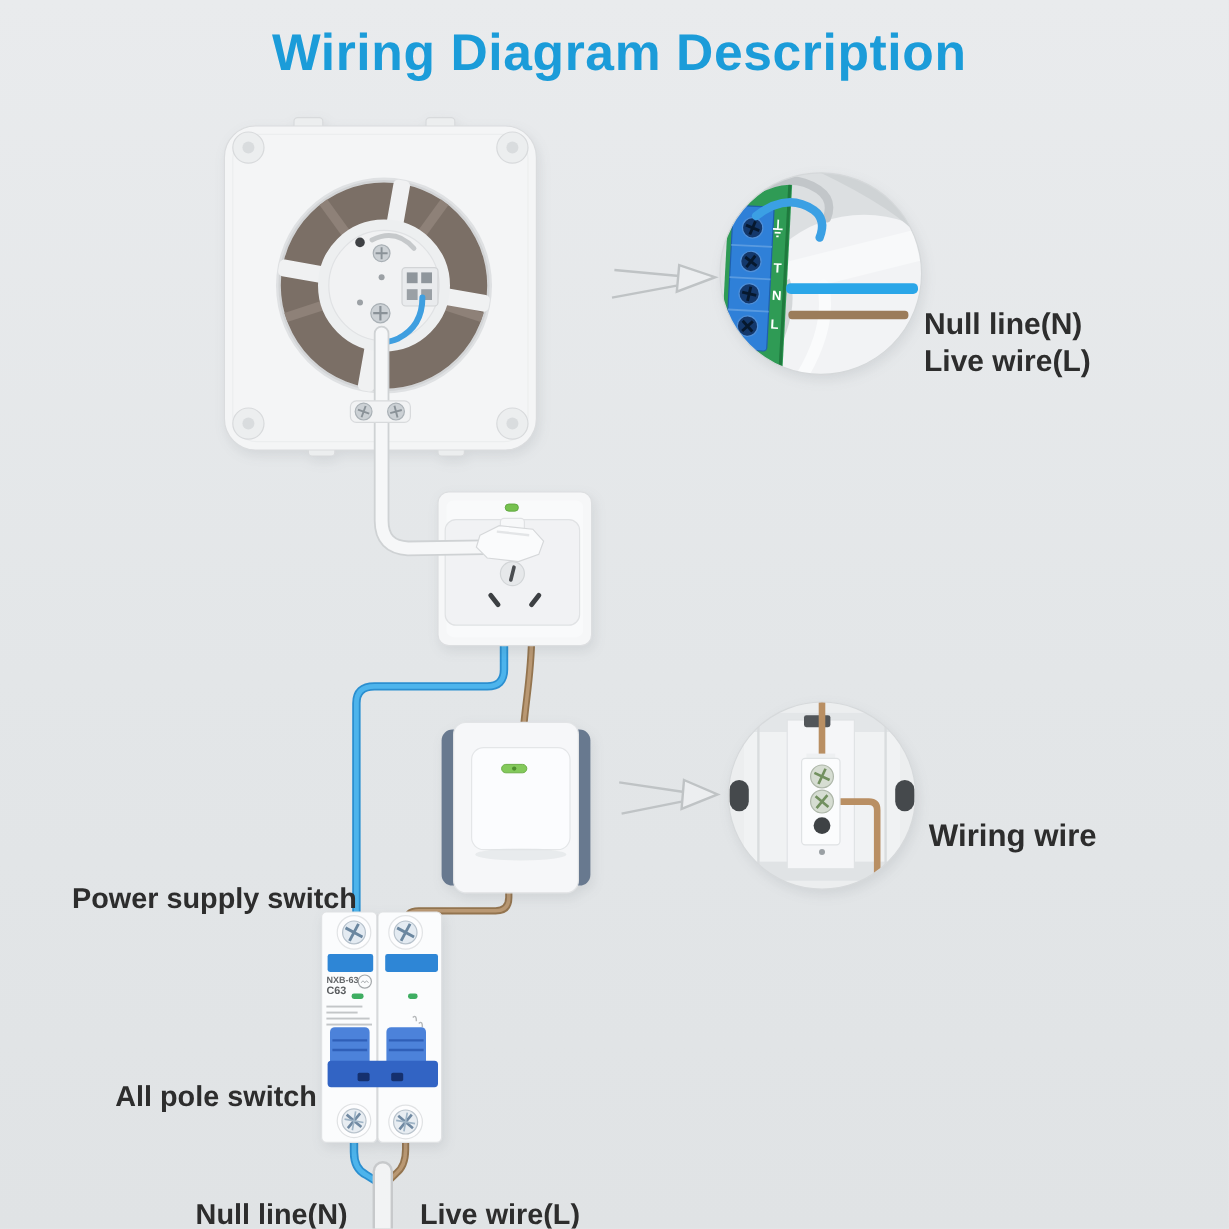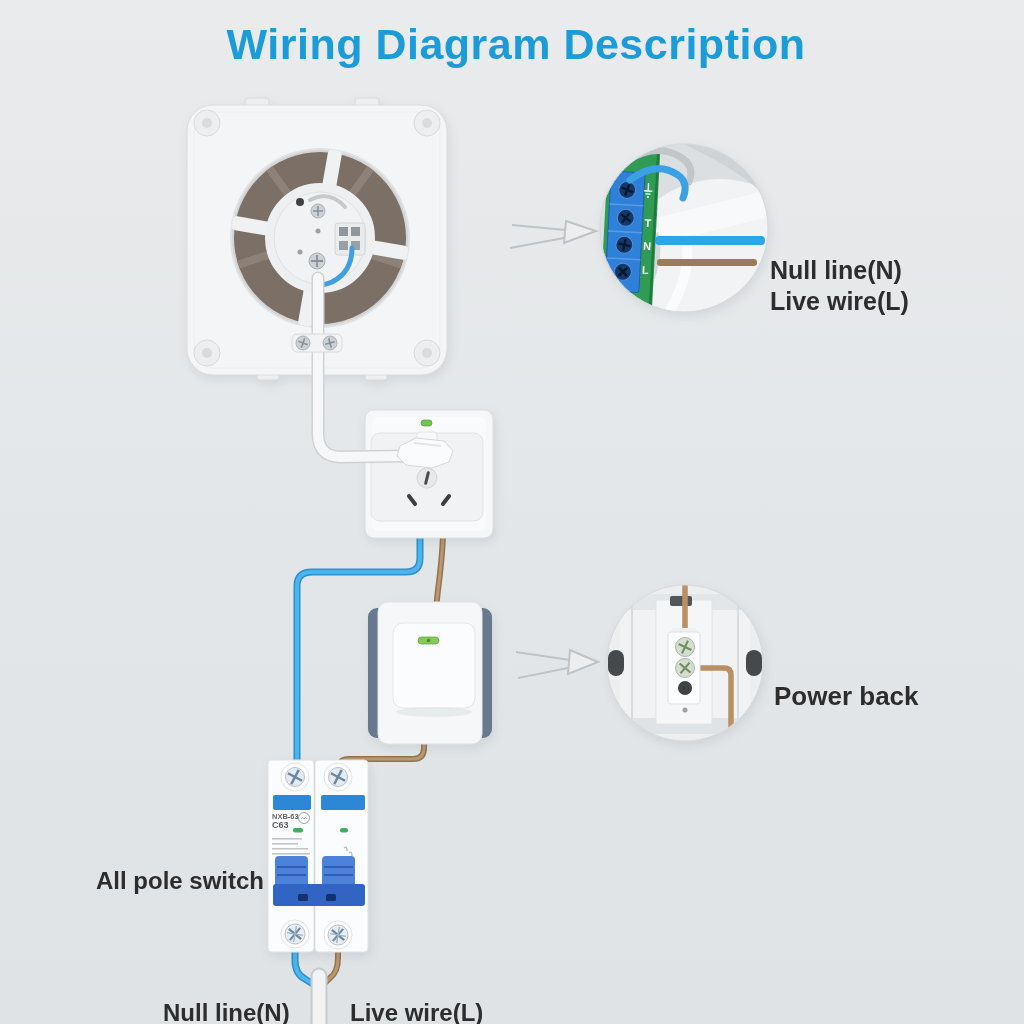--- a/index.html
+++ b/index.html
@@ -327,22 +327,23 @@
 
     <rect x="655" y="236" width="110" height="9" rx="4" fill="#2ba6e8"></rect>
     <rect x="657" y="259" width="100" height="7" rx="3" fill="#9b7c5a"></rect>
   </svg>
 
   <div class="lbl lbl-lines" style="left:770px;top:220px;">
     <div>Null line(N)</div>
     <div>Live wire(L)</div>
   </div>
 
-  <div class="lbl" style="left:774px;top:646px;font-size:26px;">Power back</div>
-
-
-  <div class="lbl" style="left:96px;top:832px;">All pole switch</div>
+  <div class="lbl" style="left:774px;top:646px;font-size:26px;">Wiring wire</div>
+
+  <div class="lbl" style="left:60px;top:701px;">Power supply switch</div>
+
+  <div class="lbl" style="left:96px;top:866px;">All pole switch</div>
 
   <div class="lbl" style="left:163px;top:964px;">Null line(N)</div>
 
   <div class="lbl" style="left:350px;top:964px;">Live wire(L)</div>
 
 </div>
 
 </body></html>

